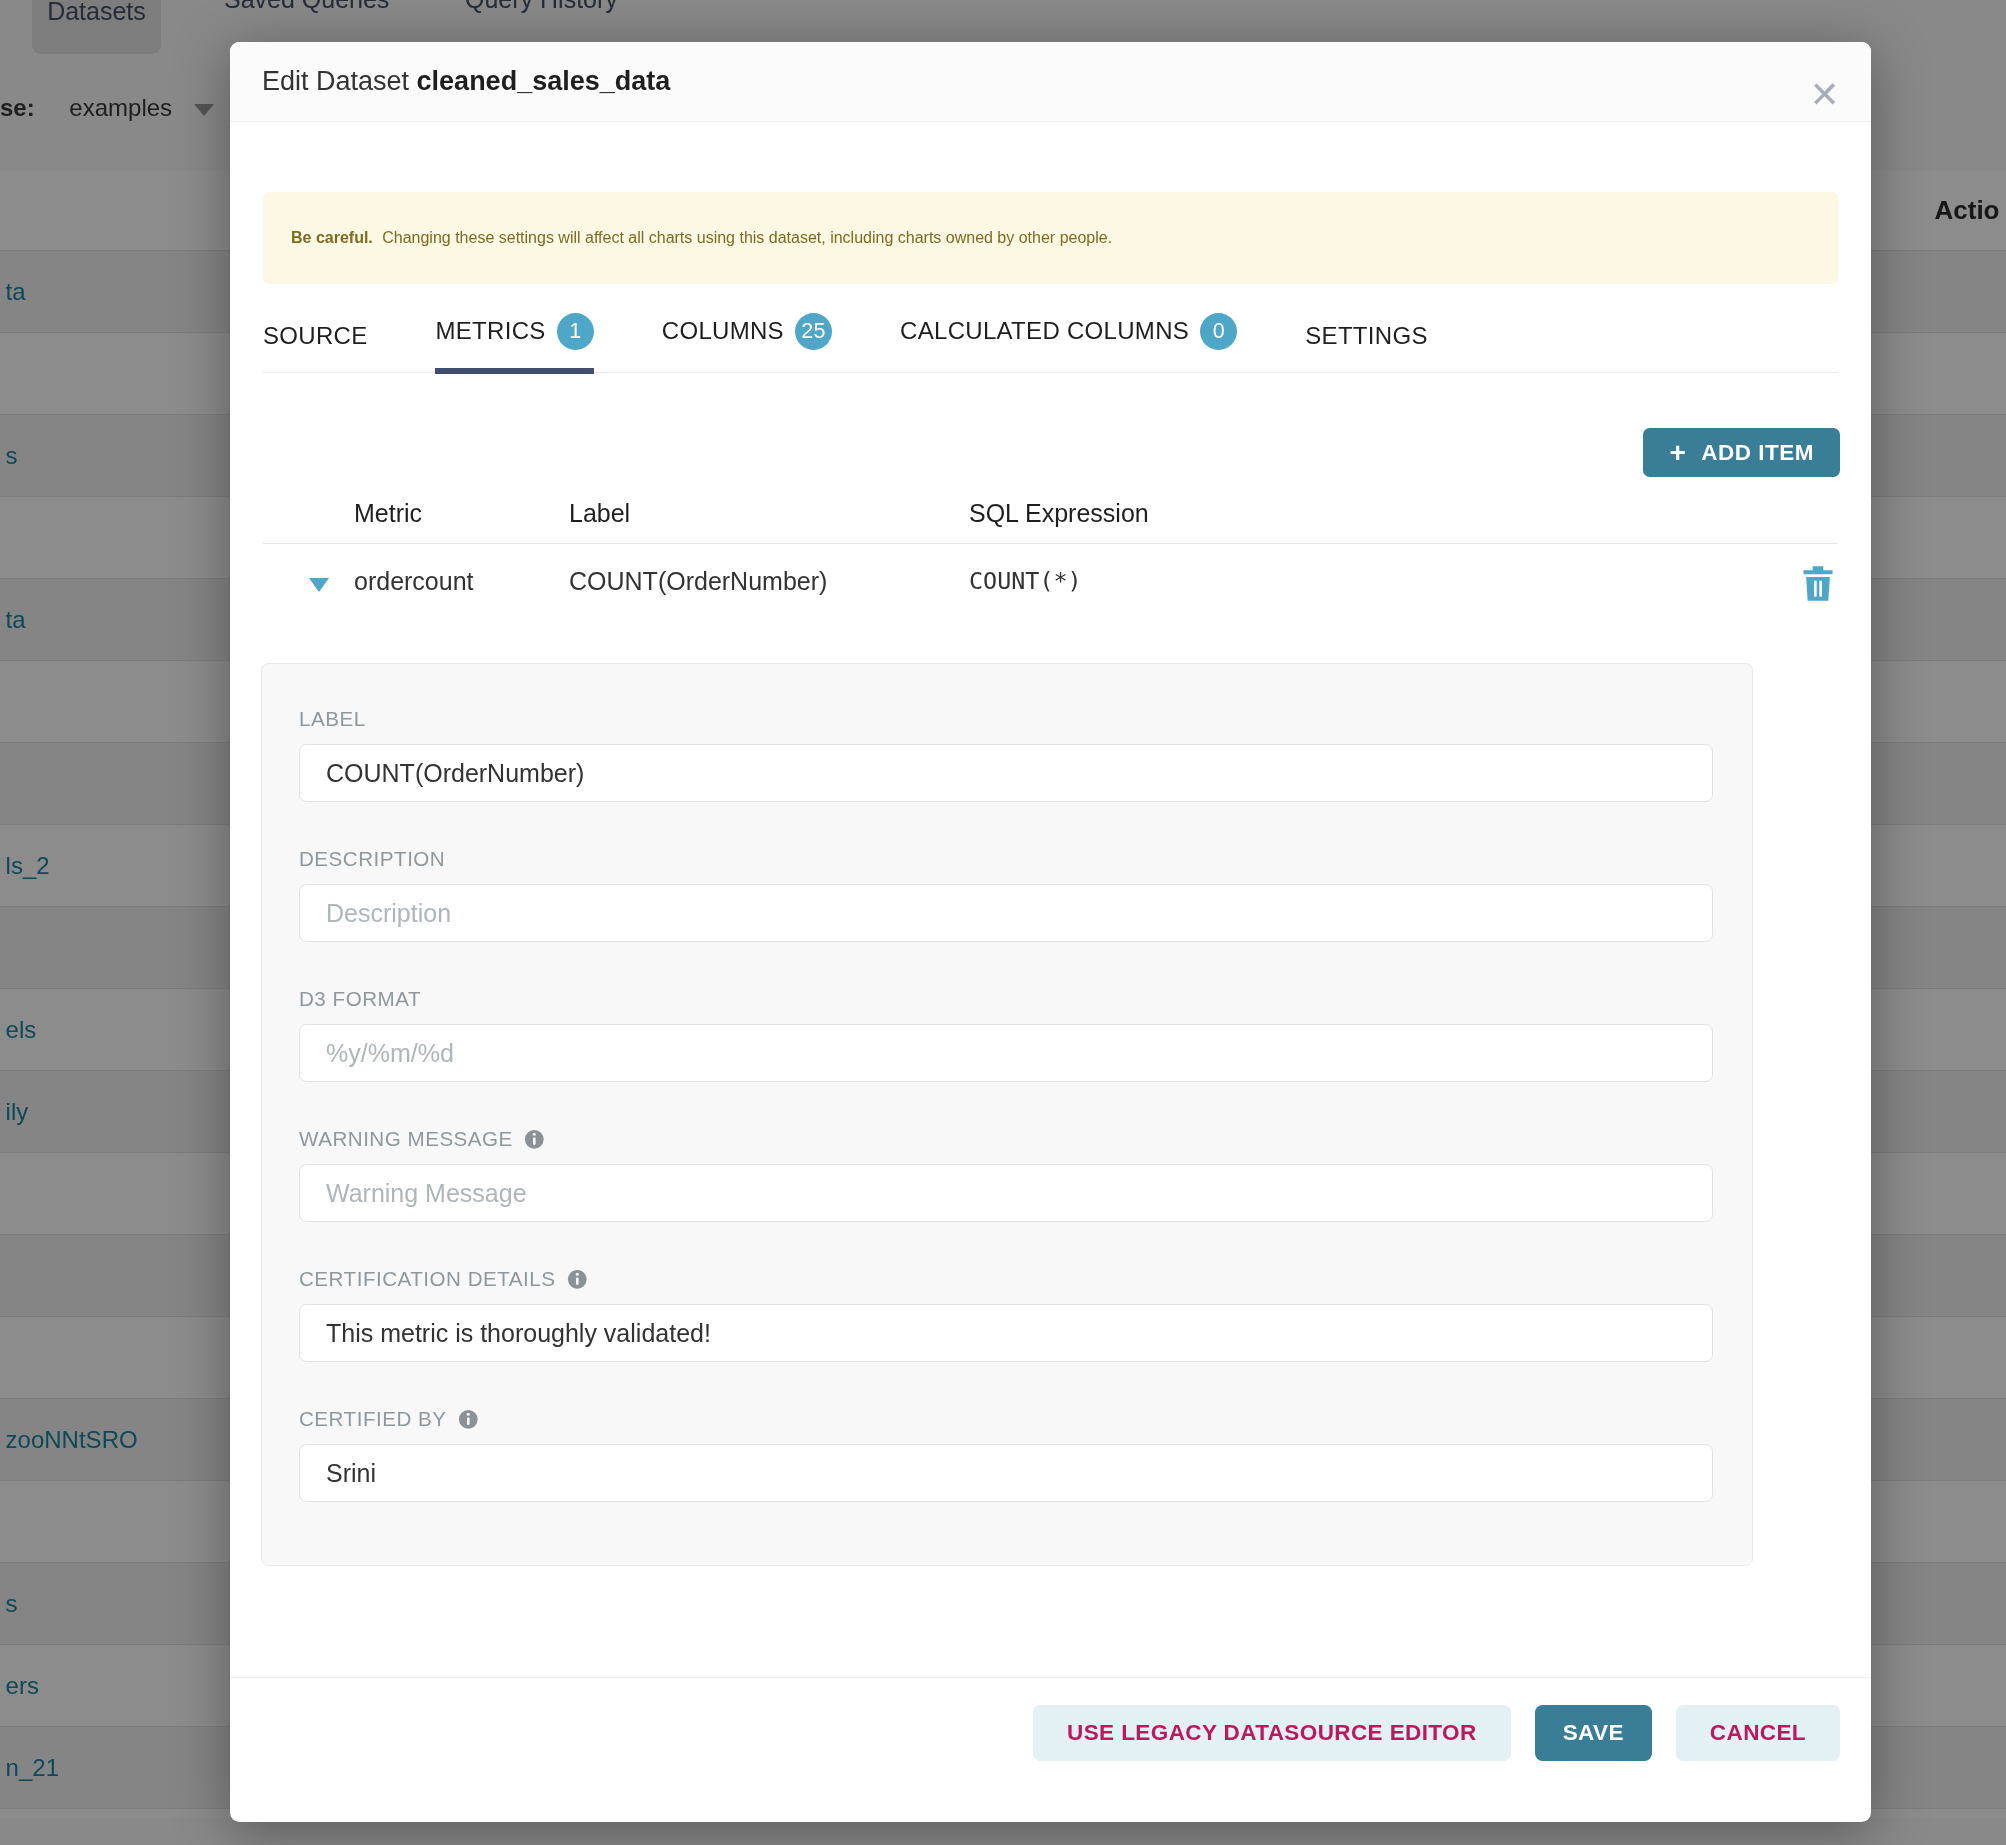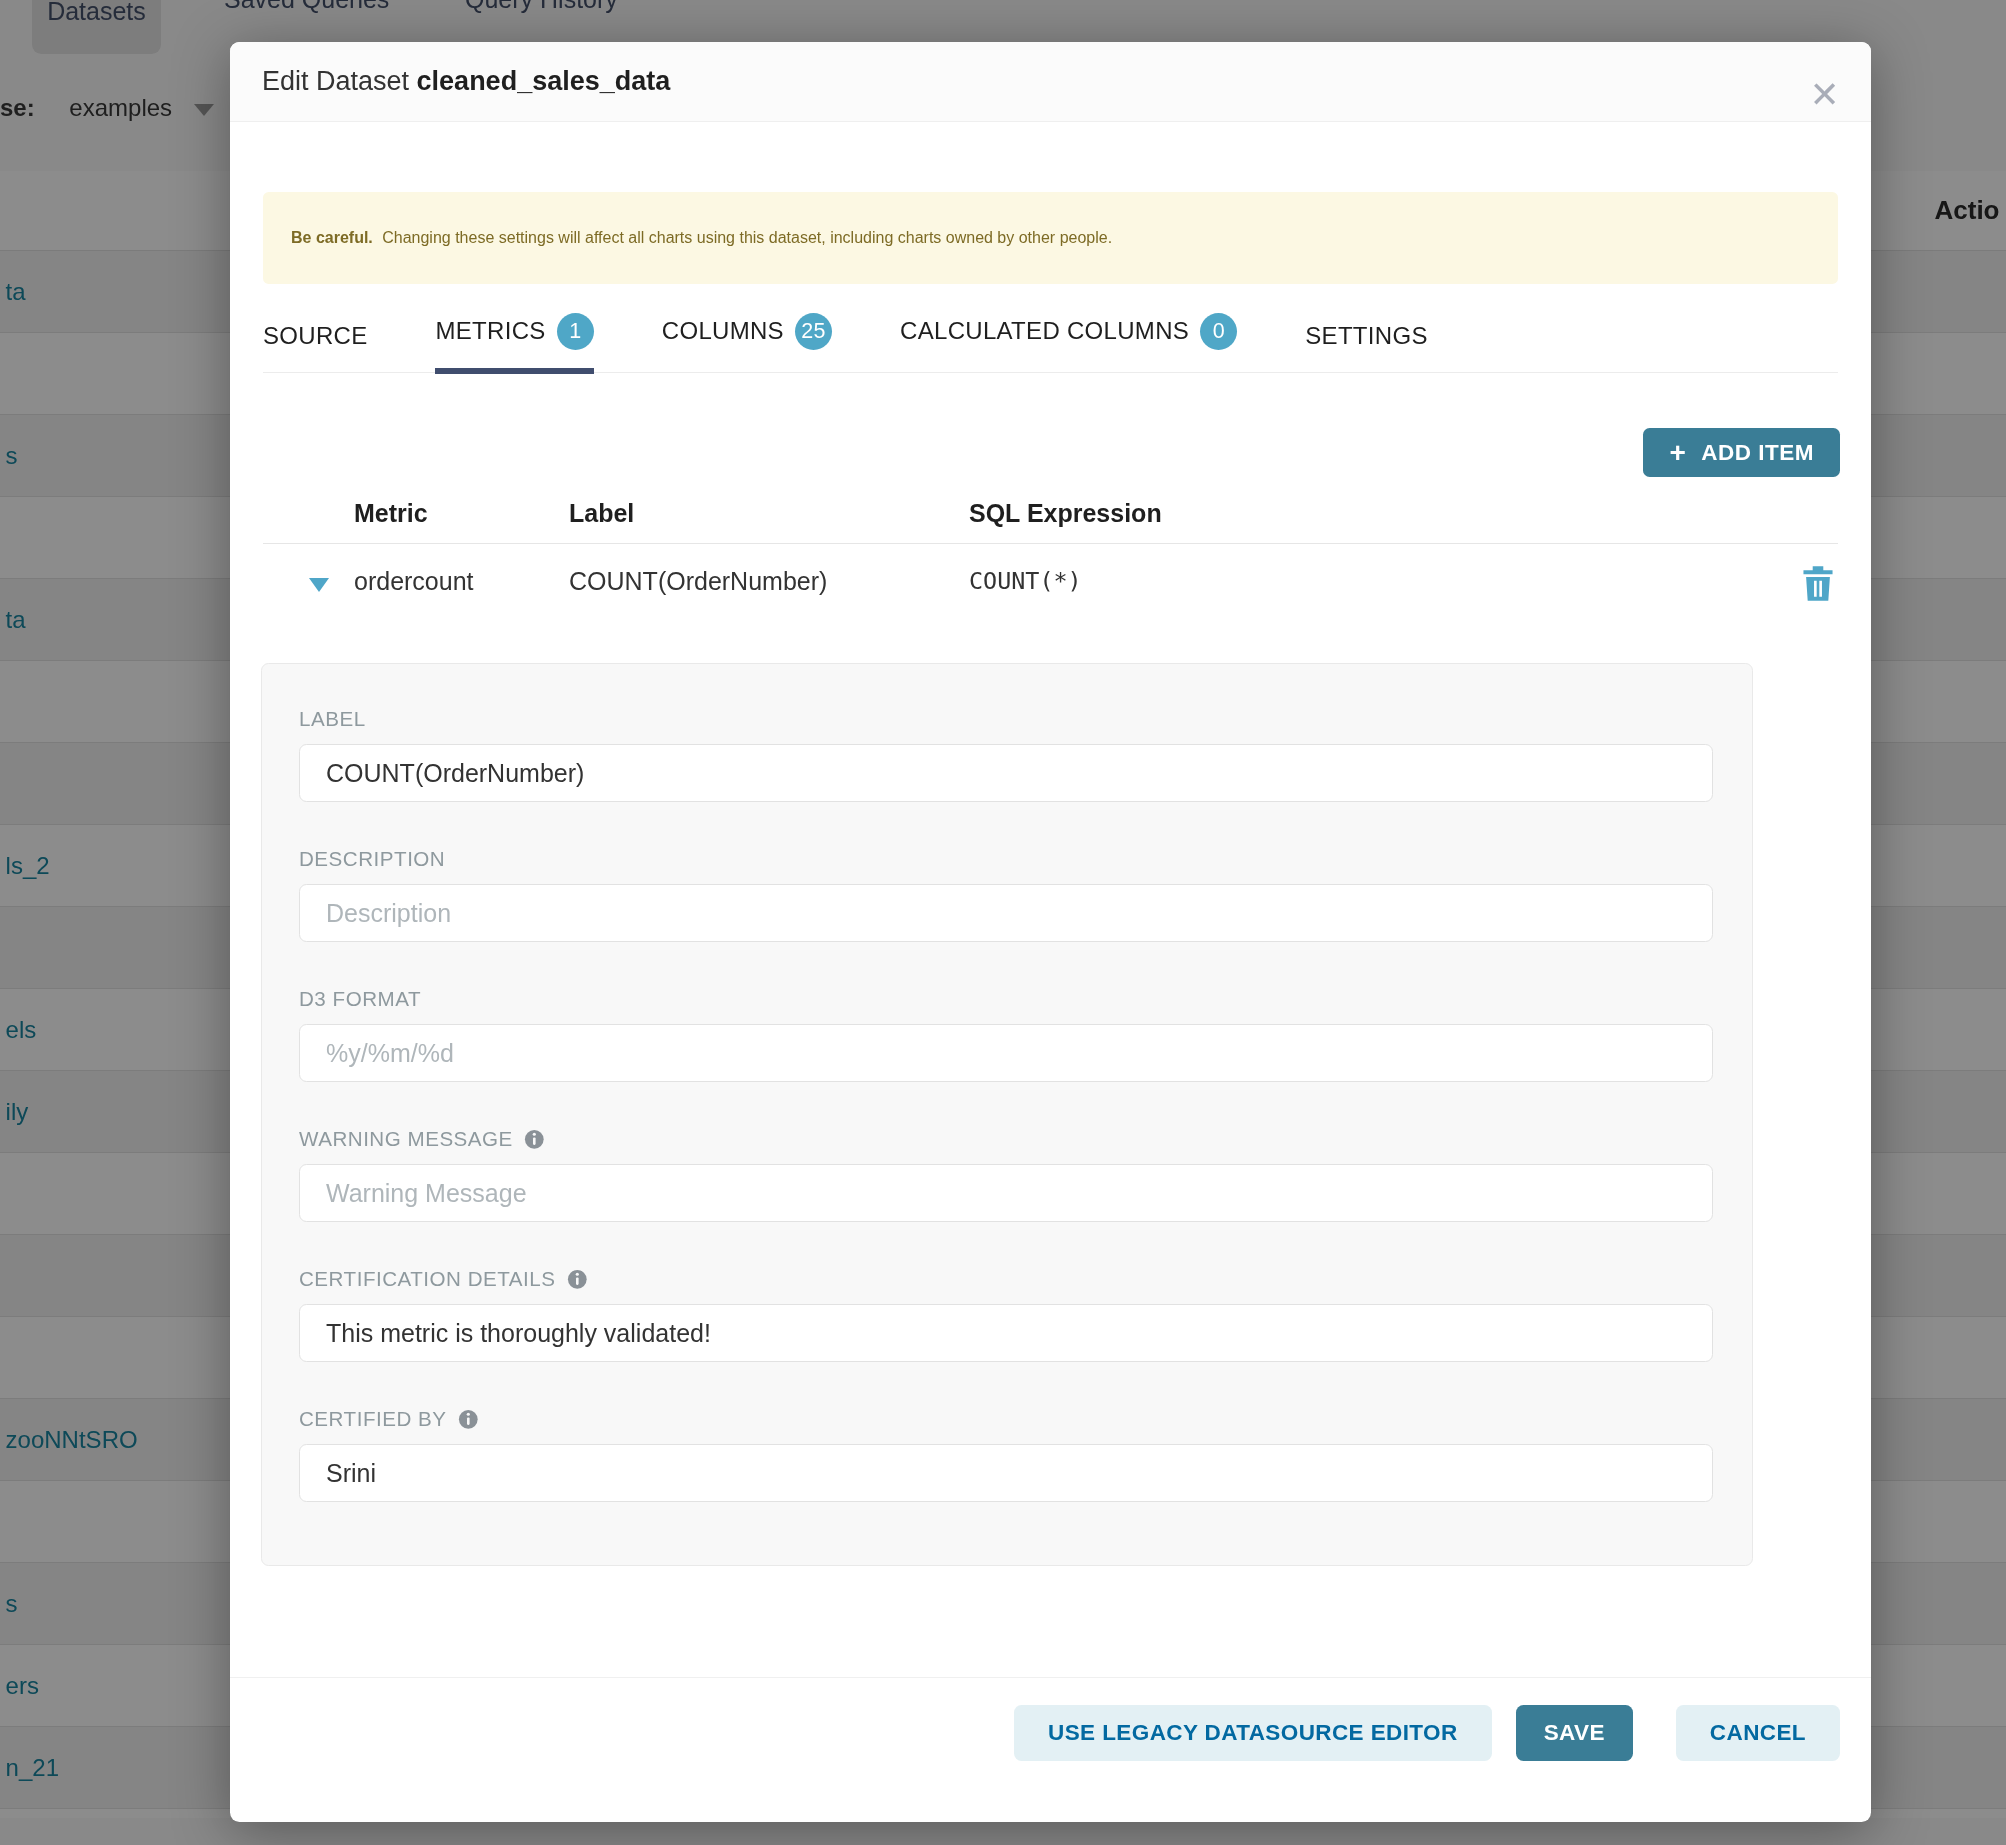--- a/index.html
+++ b/index.html
@@ -50,21 +50,21 @@
     font-size: 21.5px; display: flex; align-items: center; justify-content: center; }
   .tab.active::after { content: ""; position: absolute; left: 0; right: 0; bottom: -1.9px; height: 5.6px; background: #404d6e; }
 
   .add-item { position: absolute; right: 31px; top: 386px; height: 49px; background: #3a7d96; color: #fff;
     border: none; border-radius: 6.6px; font-size: 22.5px; font-weight: 600; letter-spacing: 0.5px;
     display: flex; align-items: center; gap: 15px; padding: 0 26px; cursor: pointer;
     font-family: "Liberation Sans","DejaVu Sans",sans-serif; }
   .add-item .plus { font-size: 28px; font-weight: 700; line-height: 1; }
 
   .mtable-head { position: absolute; left: 33px; right: 33px; top: 448px; height: 54px; border-bottom: 1.9px solid #e6e6e6; }
-  .mtable-head span { position: absolute; top: 9.4px; font-size: 25px; font-weight: 700; color: #1f1f1f; }
+  .mtable-head span { position: absolute; top: 9.4px; font-size: 25px; font-weight: 400; color: #1f1f1f; }
   .col-metric { left: 91px; } .col-label { left: 306px; } .col-sql { left: 706px; }
 
   .mtable-row { position: absolute; left: 33px; right: 33px; top: 502px; height: 79px; }
   .mtable-row span { position: absolute; top: 22.5px; font-size: 25px; color: #333; }
   .row-caret { position: absolute; left: 46px; top: 34px; width: 0; height: 0;
     border-left: 10.3px solid transparent; border-right: 10.3px solid transparent; border-top: 14px solid #4fa6c8; cursor: pointer; }
   .cell-metric { left: 91px; } .cell-label { left: 306px; }
   .cell-sql { left: 706px; font-family: "DejaVu Sans Mono", monospace; font-size: 23.4px !important; }
   .row-trash { position: absolute; right: 3.7px; top: 20.6px; width: 32px; height: 37px; cursor: pointer; }
 
@@ -75,21 +75,21 @@
     font-size: 20.6px; font-weight: 500; letter-spacing: 0.5px; color: #8e999e; }
   .field input { width: 100%; height: 58px; border: 0.9px solid #e2e2e2; border-radius: 7.5px; background: #fff;
     padding: 0 26px; font-size: 25px; color: #333; font-family: "Liberation Sans","DejaVu Sans",sans-serif; }
   .field input::placeholder { color: #afb6ba; }
   .info-icon { display: inline-flex; }
 
   .m-footer-line { position: absolute; left: 0; right: 0; top: 1635px; border-top: 1.9px solid #f0f0f0; }
   .m-footer { position: absolute; right: 31px; top: 1663px; display: flex; gap: 24px; }
   .btn { height: 56px; border: none; border-radius: 7.5px; font-size: 22.5px; font-weight: 600; letter-spacing: 0.4px;
     cursor: pointer; font-family: "Liberation Sans","DejaVu Sans",sans-serif; }
-  .btn.light { background: #e3f0f4; color: #0369a1; padding: 2px 34px; margin-left: 19px; }
+  .btn.light { background: #e3f0f4; color: #be185d; padding: 2px 34px; }
   .btn.solid { background: #3a7d96; color: #ffffff; padding: 0 28px; }
 </style>
 </head>
 <body>
 
 <div class="stage">
 
   <div class="bg-nav">
     <div class="nav-pill">
       <span class="nav-text">Datasets</span>

